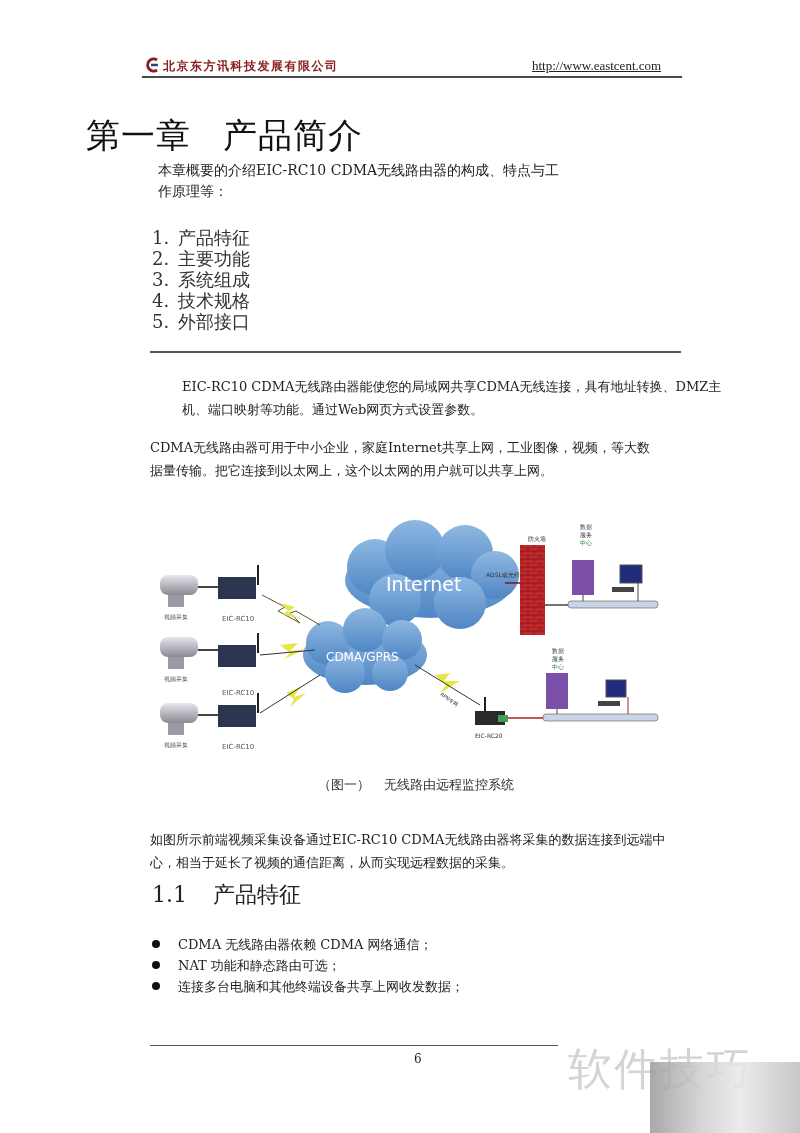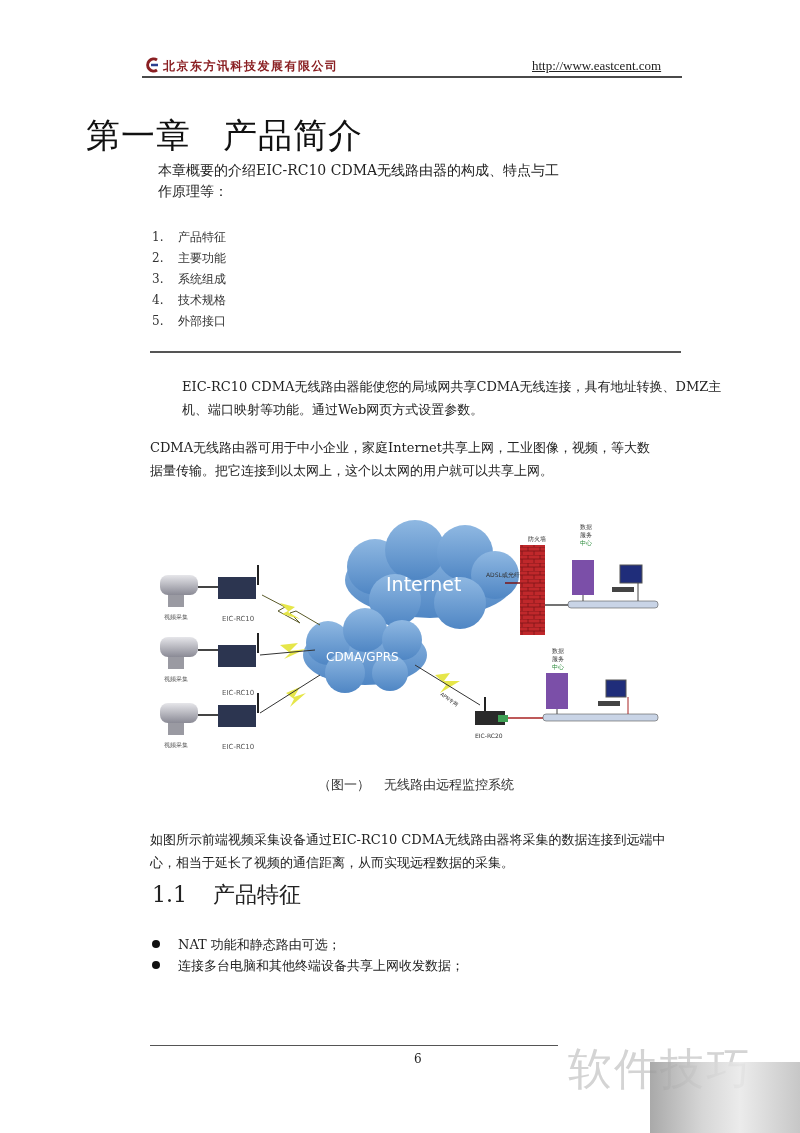--- a/index.html
+++ b/index.html
@@ -14,21 +14,21 @@
   .hdr-url { left: 532px; top: 58px; font-size: 13px; color: #222;
              font-family: "Liberation Serif", serif; text-decoration: underline; }
   .hdr-rule { left: 142px; top: 76px; width: 540px; height: 2px; background: #4a4a4a; }
 
   .chapter-title { left: 86px; top: 113px; font-size: 34px; color: #111; letter-spacing: 1px;
                    font-family: "DejaVu Serif", serif; }
   .chapter-title .gap { display: inline-block; width: 32px; }
 
   .intro { left: 150px; top: 160px; width: 430px; font-size: 14px; line-height: 21px; color: #222; margin-left: 8px; }
 
-  .toc { left: 152px; top: 227px; font-size: 12px; line-height: 21px; color: #333; }
+  .toc { left: 152px; top: 227px; font-size: 18px; line-height: 21px; color: #333; }
   .toc .num { display: inline-block; width: 26px; }
 
   .sep { left: 150px; top: 351px; width: 531px; height: 2px; background: #555; }
 
   .para { left: 150px; width: 540px; font-size: 13px; line-height: 23px; color: #222; }
   .p1 { top: 375px; margin-left: 32px; }
   .p2 { top: 436px; }
 
   
   .diagram { left: 150px; top: 515px; width: 510px; height: 245px; }
@@ -216,20 +216,21 @@
 <div class="abs para p3">
   <div>如图所示前端视频采集设备通过EIC-RC10 CDMA无线路由器将采集的数据连接到远端中</div>
   <div>心，相当于延长了视频的通信距离，从而实现远程数据的采集。</div>
 </div>
 
 <div class="abs section-title">
   <span>1.1</span><span class="gap"></span><span>产品特征</span>
 </div>
 
 <div class="abs bullets">
+  <div><span class="dot"></span><span>CDMA 无线路由器依赖 CDMA 网络通信；</span></div>
   <div><span class="dot"></span><span>NAT 功能和静态路由可选；</span></div>
   <div><span class="dot"></span><span>连接多台电脑和其他终端设备共享上网收发数据；</span></div>
 </div>
 
 <div class="abs foot-rule"></div>
 <div class="abs page-num">6</div>
 
 <div class="abs watermark">软件技巧</div>
 <div class="abs blur-block"></div>
 

